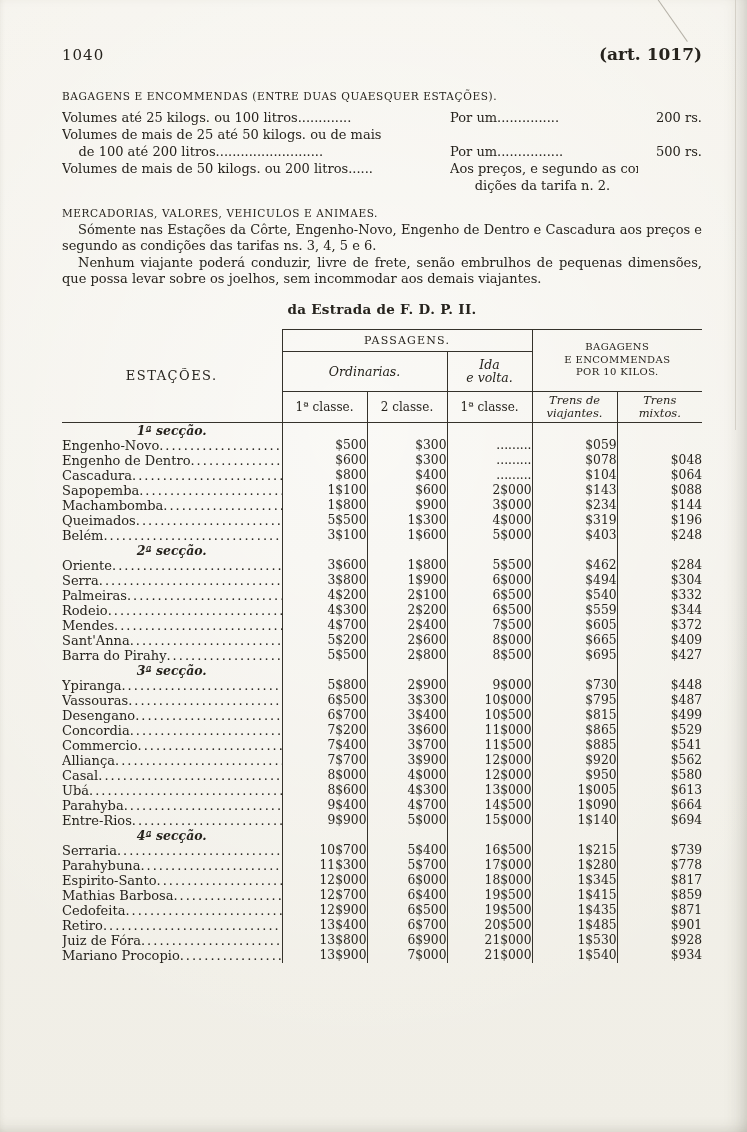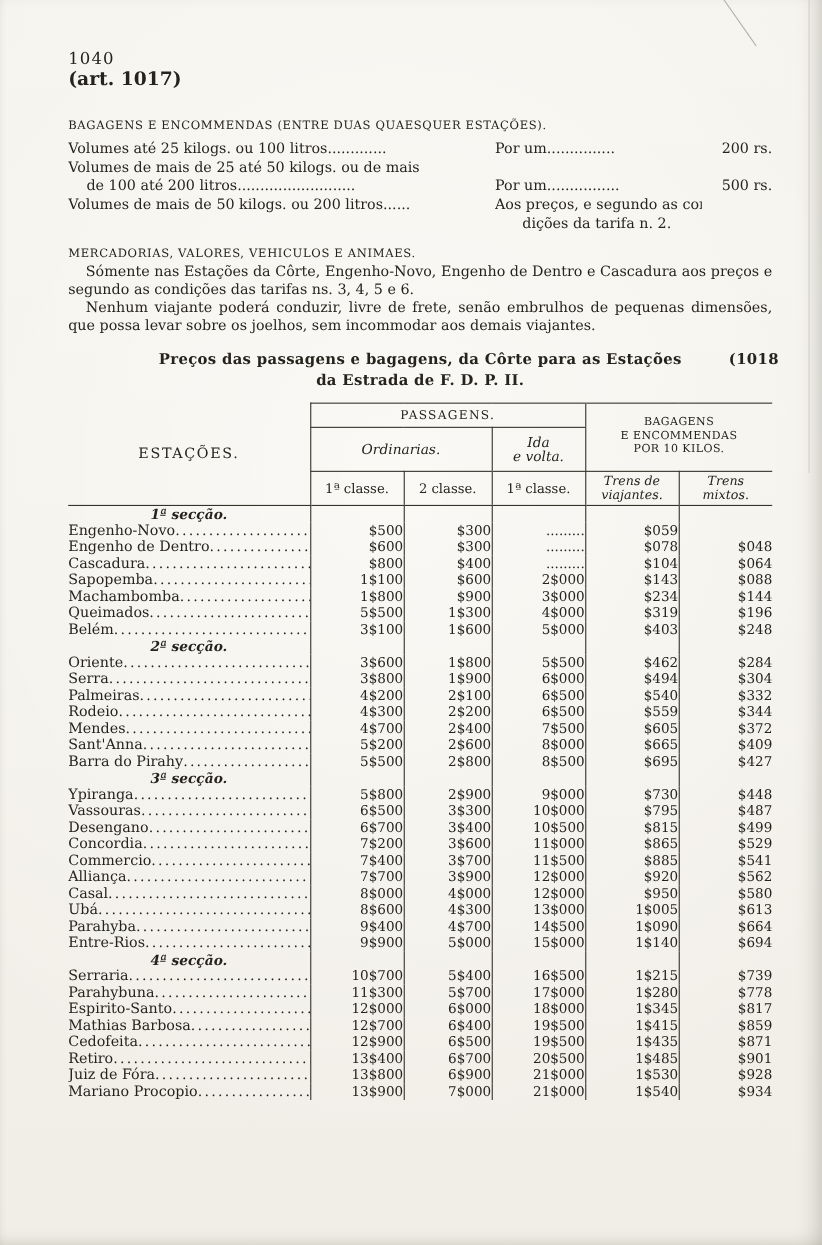--- a/index.html
+++ b/index.html
@@ -19,21 +19,21 @@
       linear-gradient(#f6f4ee, #f0eee6);
     box-shadow: inset -16px 0 20px -14px rgba(70,64,52,.28),
                 inset 0 -12px 16px -12px rgba(70,64,52,.18),
                 inset 4px 0 10px -8px rgba(70,64,52,.2);
   }
   .crease { position: absolute; pointer-events: none; }
   .crease-a { top: -8px; right: 34px; width: 120px; height: 1px; background: #b6b2a8; transform: rotate(55deg); }
   .crease-b { top: 0; right: 11px; width: 1px; height: 430px; background: #d4d0c7; }
 
   
-  .page-header { display: flex; justify-content: space-between; align-items: baseline; flex-direction: column; }
+  .page-header { display: flex; justify-content: space-between; align-items: baseline; }
   .page-num { font-size: 15px; letter-spacing: 1px; }
   .running-title { font-weight: bold; font-size: 14px; letter-spacing: .5px; border-bottom: 1.5px solid var(--ink); padding: 0 8px 2px; }
   .article-ref { font-weight: bold; font-size: 17px; }
 
   
   .sc-heading { text-align: left; font-size: 10.5px; letter-spacing: .6px; margin-top: 26px; }
   .sc-heading.second { margin-top: 13px; }
 
   
   #tariff-lines { margin-top: 7px; }
@@ -97,24 +97,20 @@
     </div>
 
   <div class="sc-heading second">MERCADORIAS, VALORES, VEHICULOS E ANIMAES.</div>
 
   <div id="paragraphs">
       <p class="para">Sómente nas Estações da Côrte, Engenho-Novo, Engenho de Dentro e Cascadura aos preços e segundo as condições das tarifas ns. 3, 4, 5 e 6.</p>
       <p class="para">Nenhum viajante poderá conduzir, livre de frete, senão embrulhos de pequenas dimensões, que possa levar sobre os joelhos, sem incommodar aos demais viajantes.</p>
     </div>
 
   <div class="table-heading">
-    <div class="th-line1">
-      <span>Preços das passagens e bagagens, da Côrte para as Estações</span>
-      <span class="th-ref">(1018</span>
-    </div>
     <div class="th-line2">da Estrada de F. D. P. II.</div>
   </div>
 
   <table class="price-table">
     <colgroup>
       <col style="width:220px">
         <col style="width:85px">
         <col style="width:80px">
       <col style="width:85px">
         <col style="width:85px">

